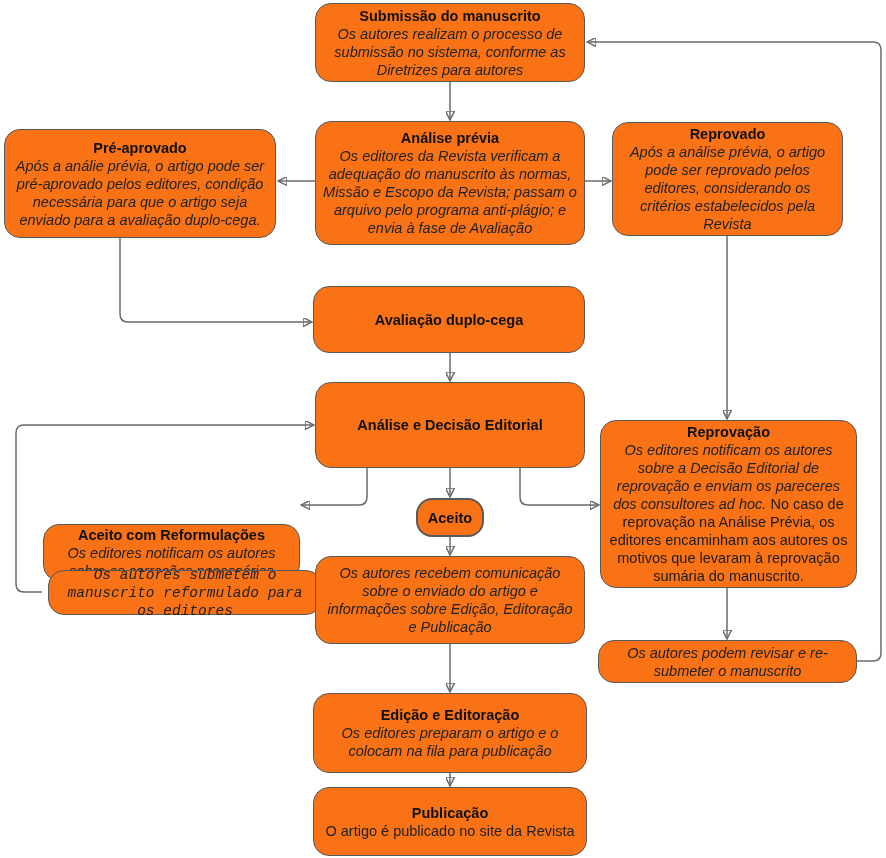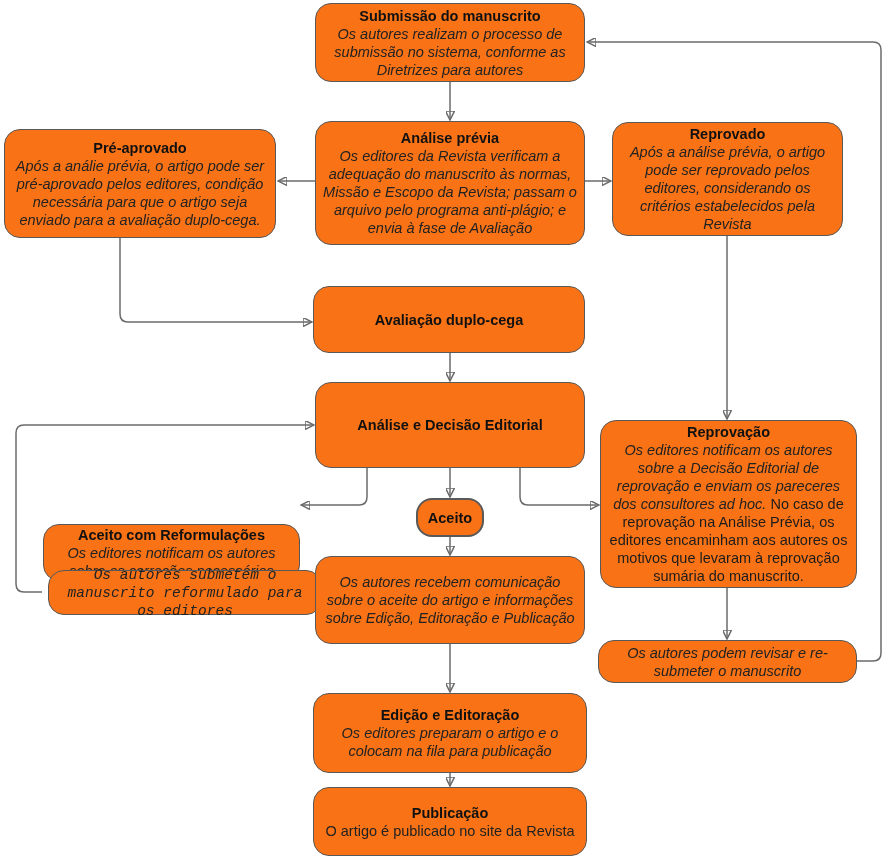--- a/index.html
+++ b/index.html
@@ -84,21 +84,21 @@
 
   <div class="node" style="left:48px;top:570px;width:274px;height:45px;font-family:Liberation Mono, monospace;">
     <div class="b">Os autores submetem o manuscrito reformulado para os editores</div>
   </div>
 
   <div class="node" style="left:416px;top:498px;width:68px;height:39px;border-width:2px;">
     <div class="t">Aceito</div>
   </div>
 
   <div class="node" style="left:315px;top:556px;width:270px;height:88px;">
-    <div class="b">Os autores recebem comunicação sobre o aceite do artigo e informações sobre Edição, Editoração e Publicação</div>
+    <div class="b">Os autores recebem comunicação sobre o enviado do artigo e informações sobre Edição, Editoração e Publicação</div>
   </div>
 
   <div class="node" style="left:600px;top:420px;width:257px;height:168px;padding:2px 8px;">
     <div class="t">Reprovação</div>
     <div><span class="b">Os editores notificam os autores sobre a Decisão Editorial de reprovação e enviam os pareceres dos consultores ad hoc.</span><span class="rm"> No caso de reprovação na Análise Prévia, os editores encaminham aos autores os motivos que levaram à reprovação sumária do manuscrito.</span></div>
   </div>
 
   <div class="node" style="left:598px;top:640px;width:259px;height:43px;justify-content:flex-end;">
     <div class="b">Os autores podem revisar e re-submeter o manuscrito</div>
   </div>

